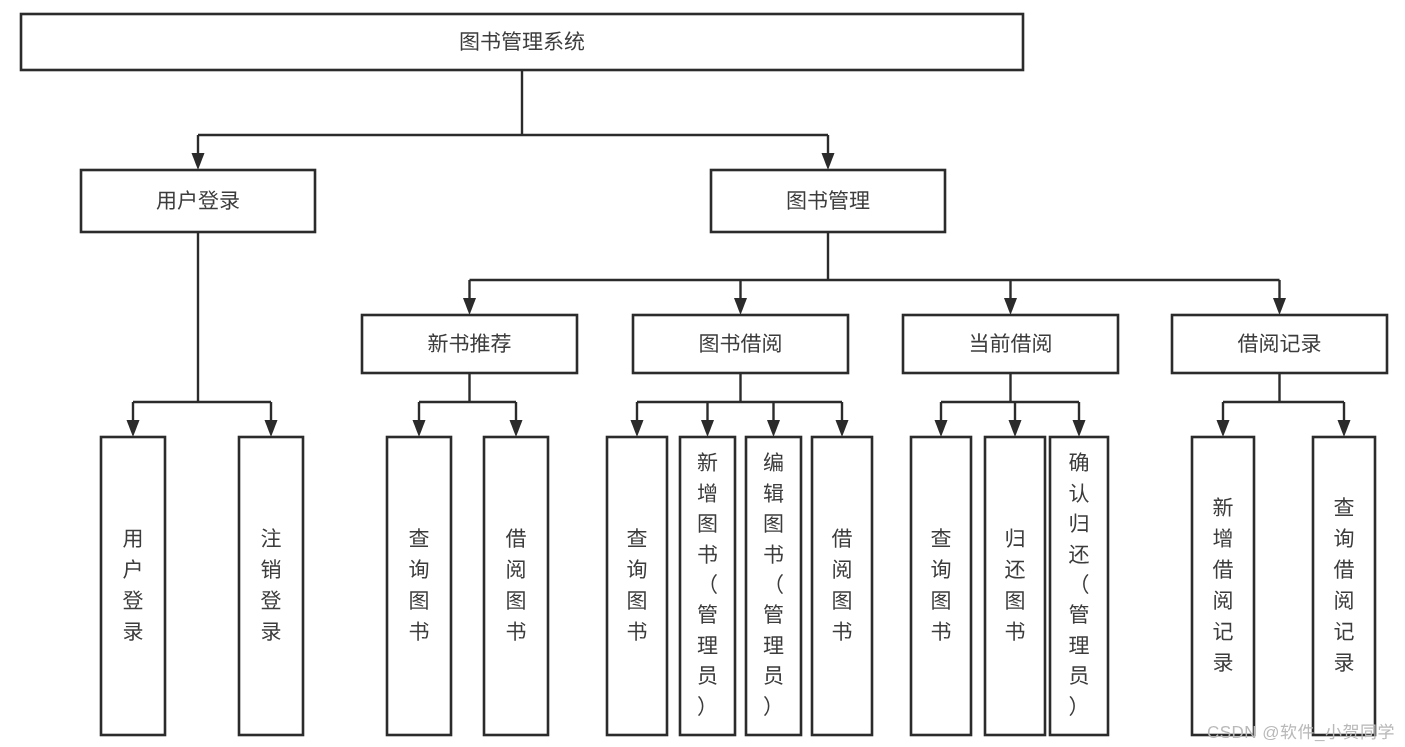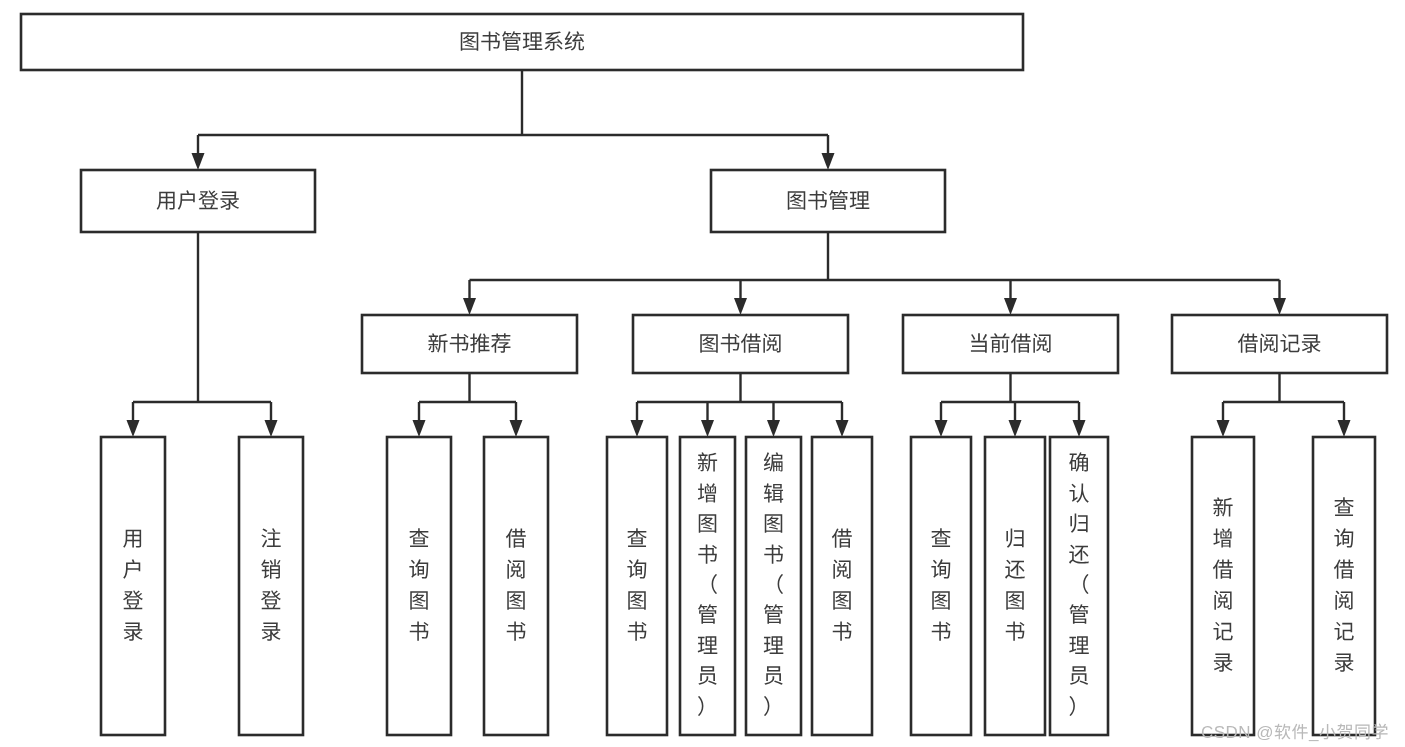--- a/index.html
+++ b/index.html
@@ -54,21 +54,21 @@
   .node-label-v {
     fill: #3c3c3c;
     font-family: "Liberation Sans", "DejaVu Sans", sans-serif;
     font-size: 21px;
     text-anchor: middle;
     dominant-baseline: middle;
     white-space: pre;
   }
   .watermark-text {
     position: absolute;
-    right: 16px;
+    right: 10px;
     bottom: 4px;
     font-family: "Liberation Sans", "DejaVu Sans", sans-serif;
     font-size: 17px;
     color: #b9b9b9;
     letter-spacing: 0.5px;
     user-select: none;
     pointer-events: none;
     white-space: nowrap;
   }
 </style>

